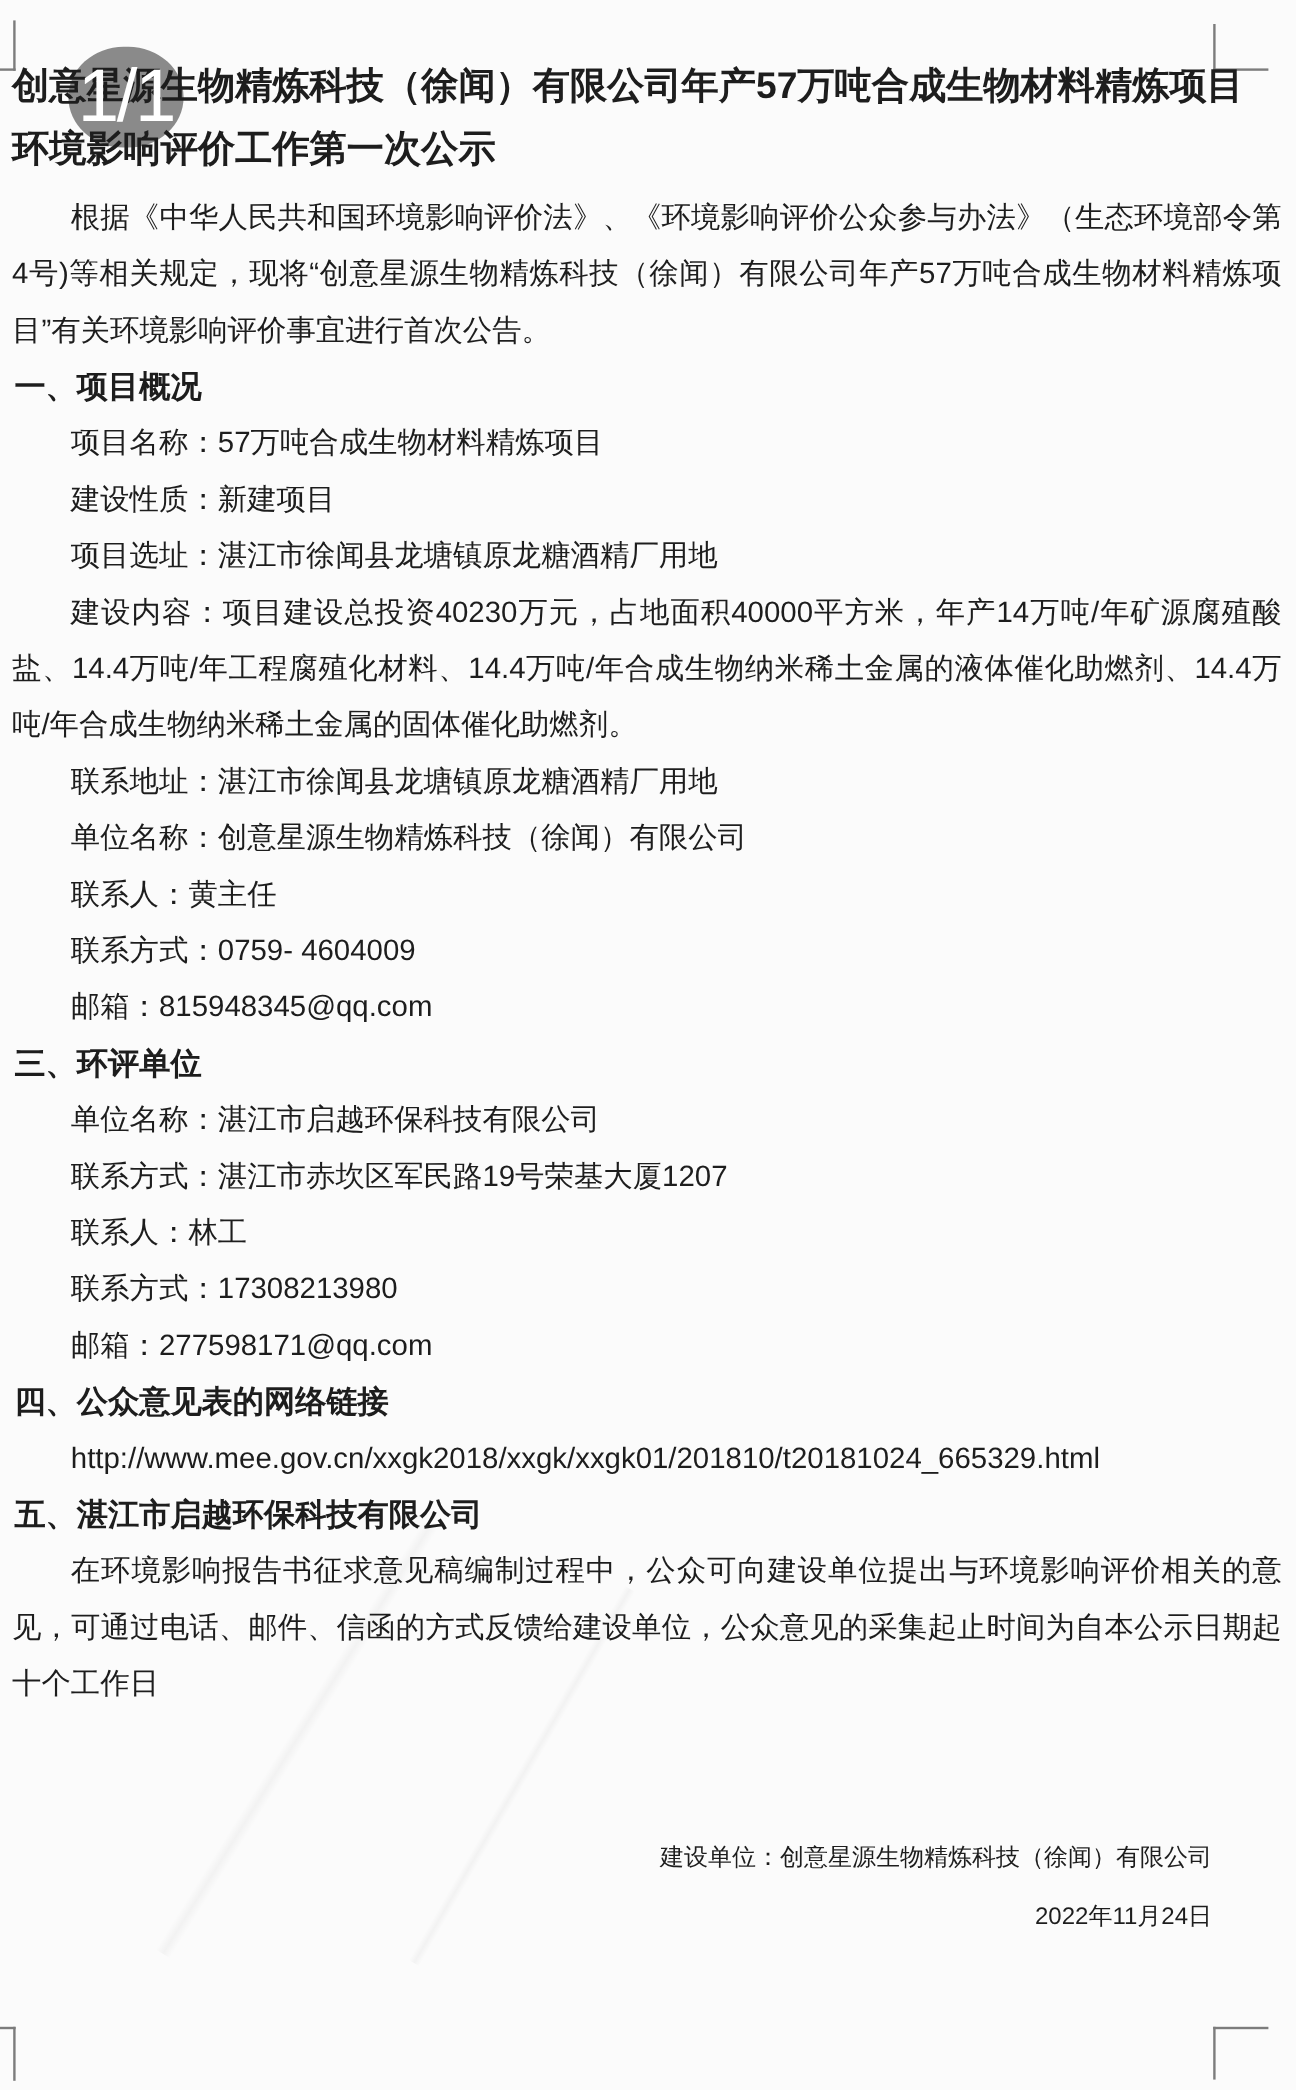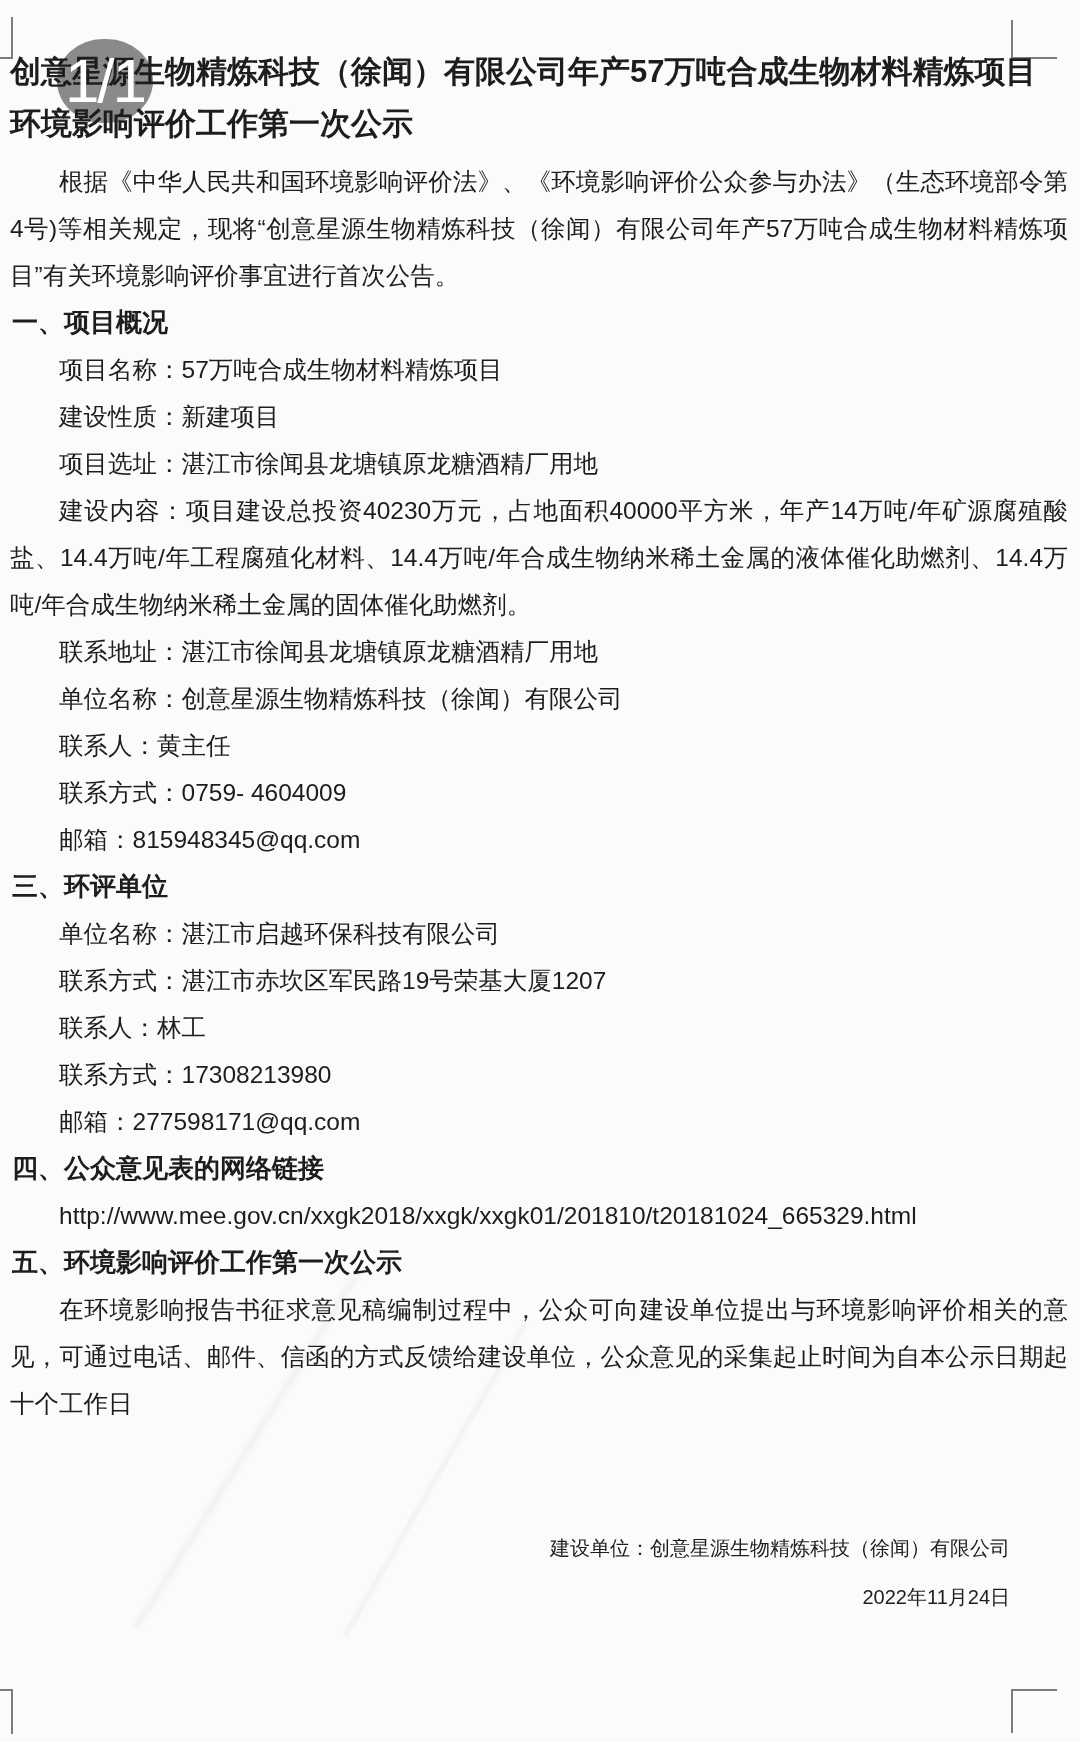--- a/index.html
+++ b/index.html
@@ -81,21 +81,21 @@
           <p class="item">联系方式：0759- 4604009</p>
           <p class="item">邮箱：815948345@qq.com</p>
           <p class="sec-heading">三、环评单位</p>
           <p class="item">单位名称：湛江市启越环保科技有限公司</p>
           <p class="item">联系方式：湛江市赤坎区军民路19号荣基大厦1207</p>
           <p class="item">联系人：林工</p>
           <p class="item">联系方式：17308213980</p>
           <p class="item">邮箱：277598171@qq.com</p>
           <p class="sec-heading">四、公众意见表的网络链接</p>
           <p class="item">http://www.mee.gov.cn/xxgk2018/xxgk/xxgk01/201810/t20181024_665329.html</p>
-          <p class="sec-heading">五、环境影响评价工作第一次公示</p>
+          <p class="sec-heading">五、湛江市启越环保科技有限公司</p>
           <p class="item">在环境影响报告书征求意见稿编制过程中，公众可向建设单位提出与环境影响评价相关的意见，可通过电话、邮件、信函的方式反馈给建设单位，公众意见的采集起止时间为自本公示日期起十个工作日</p>
         </div>
     </div>
   </div>
 
   <div class="badge-label">1/1</div>
 
   <div class="footer">
     <div>建设单位：创意星源生物精炼科技（徐闻）有限公司</div>
     <div>2022年11月24日</div>

